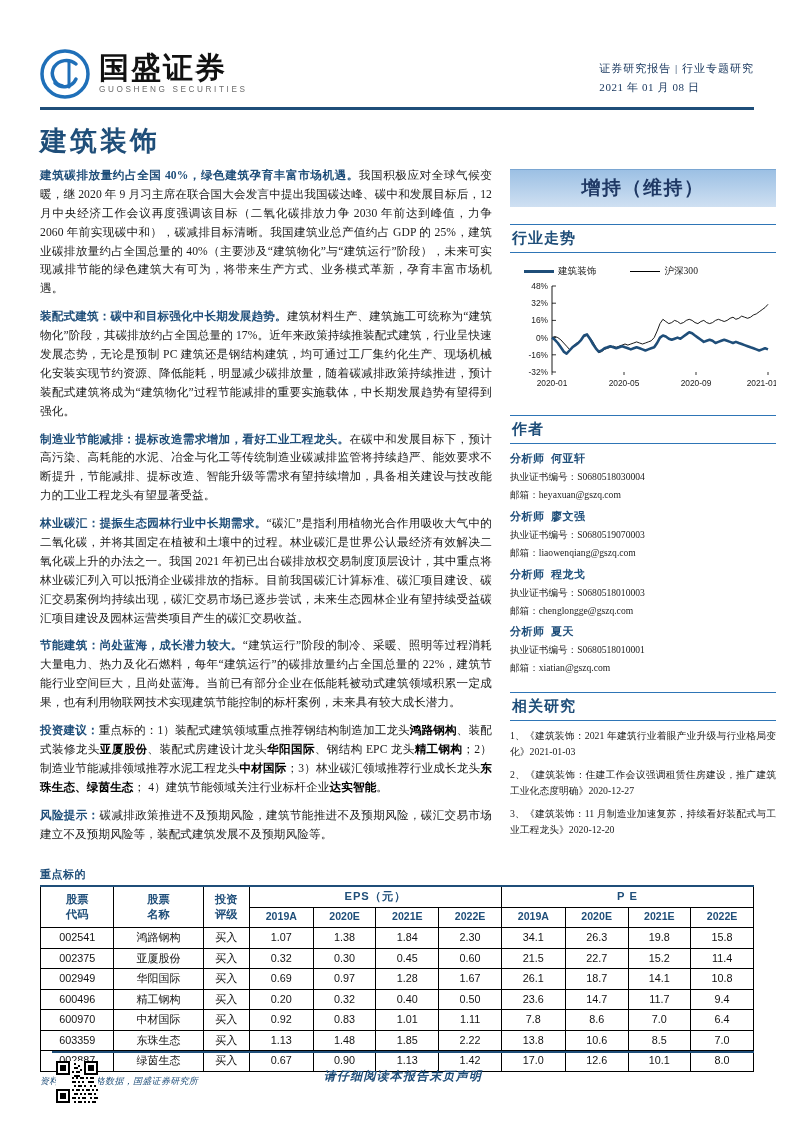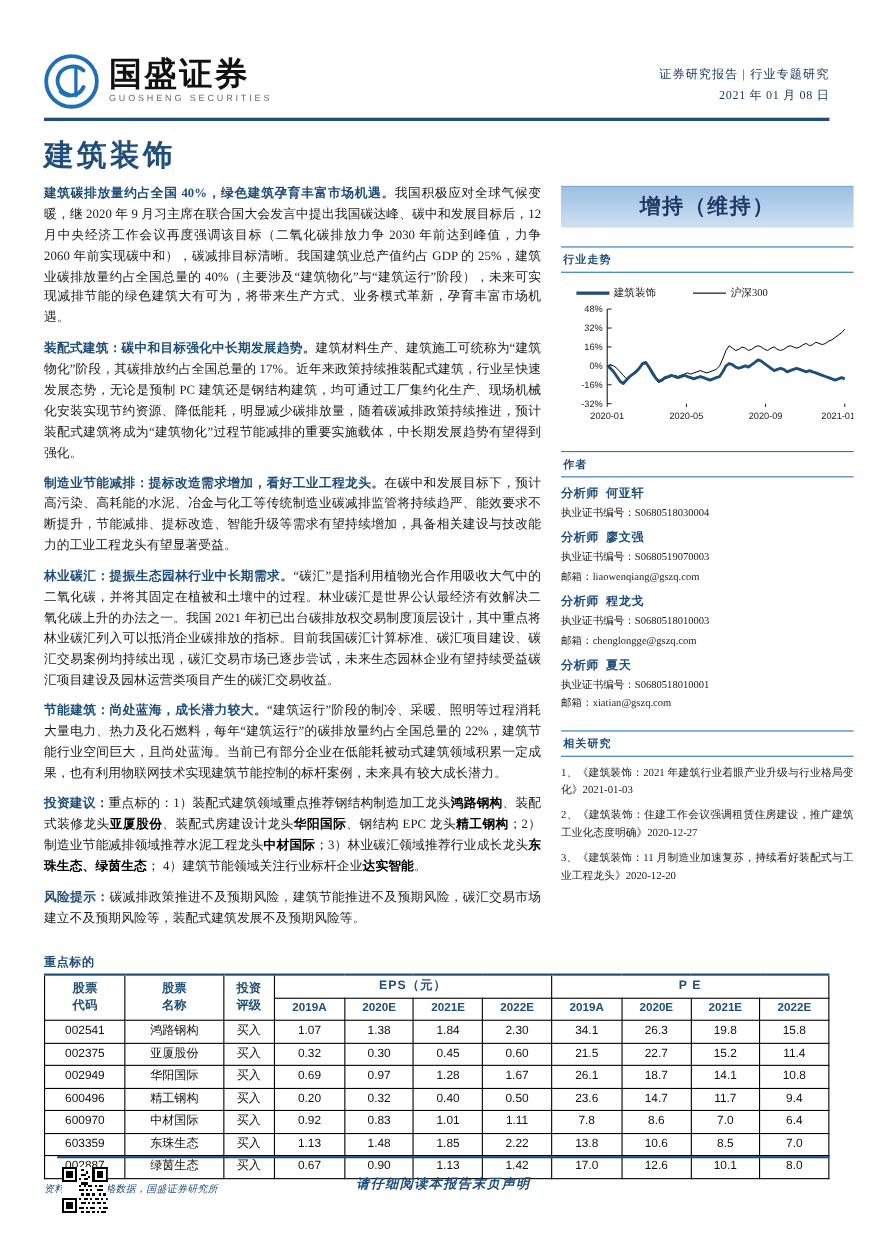--- a/index.html
+++ b/index.html
@@ -43,21 +43,21 @@
     color: #111111;
   }
   .logo-en {
     font-family: "Liberation Sans", sans-serif;
     font-size: 8.2px;
     letter-spacing: 2.6px;
     color: #6b6b6b;
     margin-top: 3px;
   }
   .hdr-right {
-    text-align: right;
+    text-align: left;
     padding-bottom: 8px;
     color: #17365d;
     font-size: 11px;
     line-height: 1.75;
   }
   .hdr-right .r1 { letter-spacing: 1px; }
   .hdr-right .r2 { letter-spacing: 0.6px; }
 
   .rule-thick {
     height: 3px;
@@ -104,21 +104,21 @@
     text-align: center;
     font-size: 19px;
     font-weight: bold;
     color: #1f3864;
     letter-spacing: 1.5px;
     padding: 5px 0 6px 0;
   }
   .sec-head {
     border-top: 1.6px solid #2e75b6;
     border-bottom: 1.2px solid #2e75b6;
-    font-size: 10px;
+    font-size: 15px;
     font-weight: bold;
     color: #1f4e79;
     padding: 4px 2px 4px 2px;
     letter-spacing: 1px;
     margin-top: 17px;
     font-family: Liberation Serif, serif;
   }
   .legend {
     display: flex;
     align-items: center;
@@ -302,20 +302,21 @@
             <text x="252" y="106" text-anchor="middle" font-family="&quot;Liberation Sans&quot;, sans-serif" font-size="8.4" fill="#1a1a1a">2021-01</text>
             <path d="M42.0 57.6 L44.9 56.5 L47.8 57.6 L50.8 59.8 L53.7 63.0 L56.6 66.2 L59.5 69.4 L62.4 67.3 L65.4 64.0 L68.3 61.9 L71.2 59.8 L74.1 56.5 L77.0 55.5 L79.9 57.6 L82.9 61.9 L85.8 67.3 L88.7 72.7 L91.6 71.6 L94.5 69.4 L97.5 68.3 L100.4 67.3 L103.3 66.2 L106.2 67.3 L109.1 66.2 L112.1 65.1 L115.0 64.0 L117.9 65.1 L120.8 64.0 L123.7 63.0 L126.6 61.9 L129.6 63.0 L132.5 64.0 L135.4 63.0 L138.3 61.9 L141.2 60.8 L144.2 57.6 L147.1 51.1 L150.0 43.6 L152.9 39.3 L155.8 41.5 L158.8 43.6 L161.7 42.6 L164.6 40.4 L167.5 41.5 L170.4 43.6 L173.4 42.6 L176.3 40.4 L179.2 39.3 L182.1 40.4 L185.0 42.6 L187.9 43.6 L190.9 41.5 L193.8 40.4 L196.7 42.6 L199.6 43.6 L202.5 42.6 L205.5 40.4 L208.4 39.3 L211.3 40.4 L214.2 41.5 L217.1 40.4 L220.1 38.3 L223.0 37.2 L225.9 39.3 L228.8 38.3 L231.7 36.1 L234.6 37.2 L237.6 38.3 L240.5 37.2 L243.4 35.0 L246.3 33.9 L249.2 31.8 L252.2 29.6 L255.1 27.5 L258.0 24.3" fill="none" stroke="#000000" stroke-width="0.9" stroke-linejoin="round"></path>
             <path d="M42.0 57.6 L44.9 59.8 L47.8 63.0 L50.8 67.3 L53.7 71.6 L56.6 73.7 L59.5 70.5 L62.4 67.3 L65.4 65.1 L68.3 63.0 L71.2 59.8 L74.1 55.5 L77.0 54.4 L79.9 58.7 L82.9 64.0 L85.8 68.3 L88.7 71.6 L91.6 70.5 L94.5 68.3 L97.5 67.3 L100.4 66.2 L103.3 67.3 L106.2 68.3 L109.1 67.3 L112.1 66.2 L115.0 67.3 L117.9 68.3 L120.8 69.4 L123.7 68.3 L126.6 67.3 L129.6 68.3 L132.5 69.4 L135.4 70.5 L138.3 69.4 L141.2 68.3 L144.2 67.3 L147.1 63.0 L150.0 57.6 L152.9 55.5 L155.8 56.5 L158.8 58.7 L161.7 59.8 L164.6 58.7 L167.5 57.6 L170.4 58.7 L173.4 56.5 L176.3 54.4 L179.2 52.2 L182.1 53.3 L185.0 55.5 L187.9 57.6 L190.9 59.8 L193.8 61.9 L196.7 60.8 L199.6 59.8 L202.5 60.8 L205.5 63.0 L208.4 61.9 L211.3 60.8 L214.2 59.8 L217.1 60.8 L220.1 61.9 L223.0 63.0 L225.9 61.9 L228.8 63.0 L231.7 64.0 L234.6 65.1 L237.6 66.2 L240.5 67.3 L243.4 68.3 L246.3 69.4 L249.2 70.5 L252.2 69.4 L255.1 68.3 L258.0 69.4" fill="none" stroke="#1f4e79" stroke-width="2.6" stroke-linejoin="round"></path>
           </svg>
       </div>
 
       <div class="sec-head">作者</div>
       <div class="auth-block" id="authors">
           <div class="auth-name"><span>分析师</span><span>&nbsp;&nbsp;何亚轩</span></div>
           <div class="auth-line">执业证书编号：S0680518030004</div>
+          <div class="auth-line">邮箱：heyaxuan@gszq.com</div>
           <div class="auth-name"><span>分析师</span><span>&nbsp;&nbsp;廖文强</span></div>
           <div class="auth-line">执业证书编号：S0680519070003</div>
           <div class="auth-line">邮箱：liaowenqiang@gszq.com</div>
           <div class="auth-name"><span>分析师</span><span>&nbsp;&nbsp;程龙戈</span></div>
           <div class="auth-line">执业证书编号：S0680518010003</div>
           <div class="auth-line">邮箱：chenglongge@gszq.com</div>
           <div class="auth-name"><span>分析师</span><span>&nbsp;&nbsp;夏天</span></div>
           <div class="auth-line">执业证书编号：S0680518010001</div>
           <div class="auth-line">邮箱：xiatian@gszq.com</div>
         </div>

